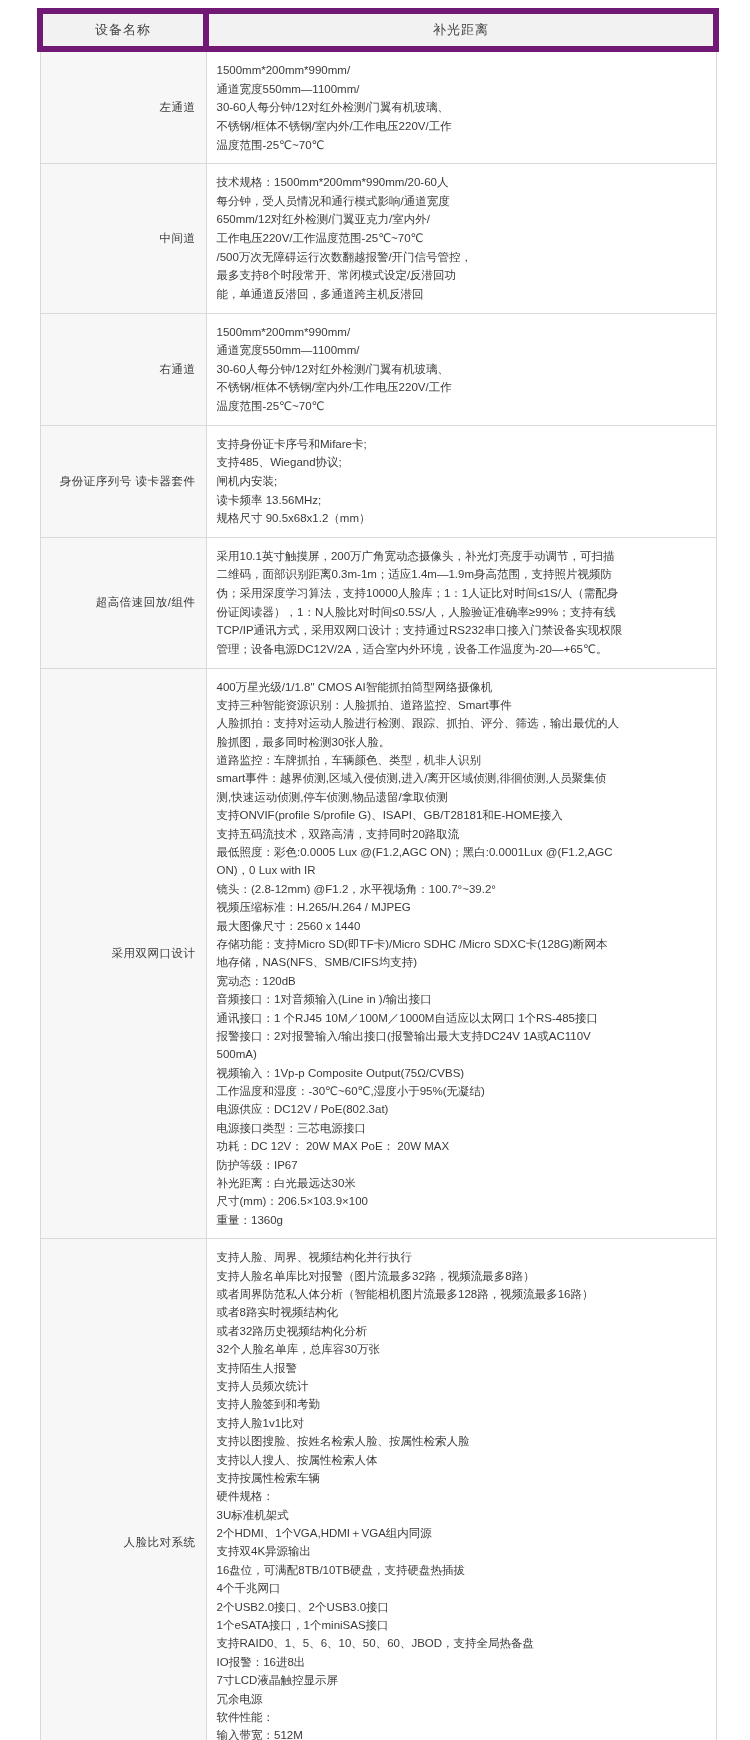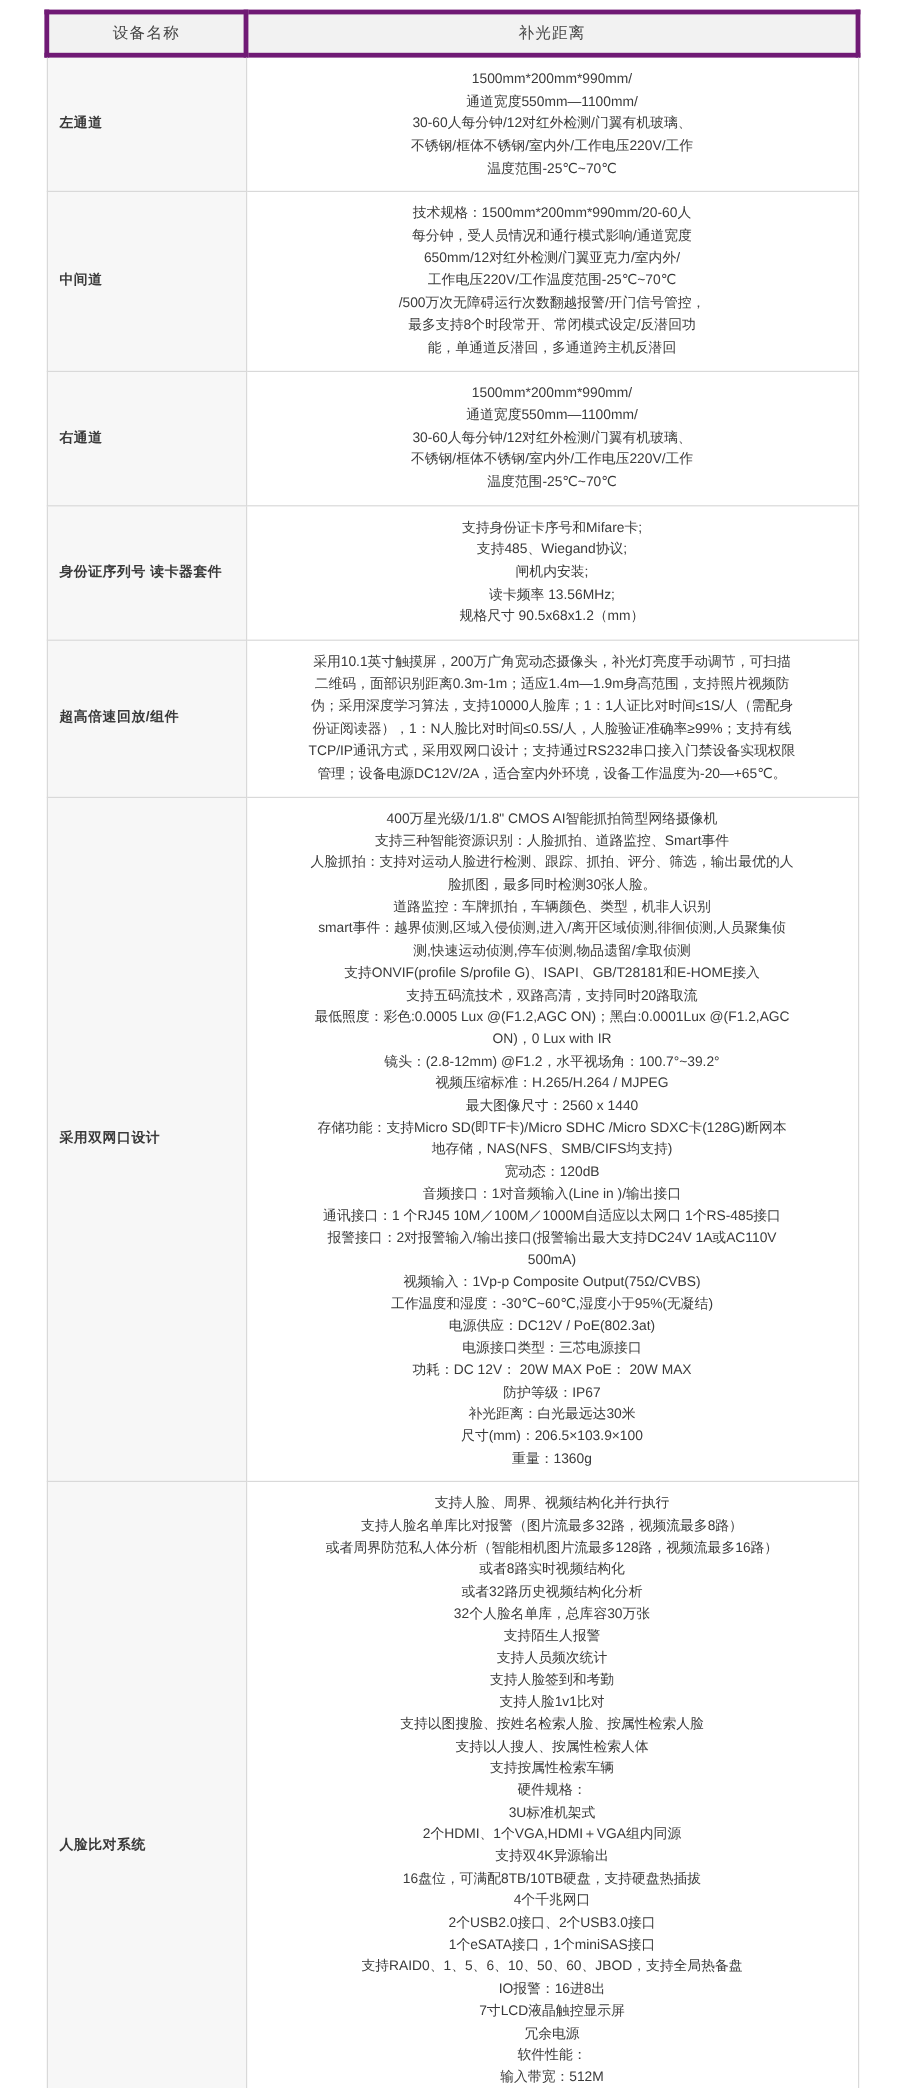--- a/index.html
+++ b/index.html
@@ -21,46 +21,45 @@
     width: 676px;
     margin: 8px 37px 0 37px;
     border-collapse: collapse;
     table-layout: fixed;
   }
   table.spec col.c1 { width: 166px; }
   table.spec col.c2 { width: 510px; }
 
   table.spec th {
     background: #f2f2f2;
-    border: 4px solid #701a75;
+    border: 6px solid #701a75;
     font-size: 13px;
     font-weight: normal;
     color: #444444;
     padding: 7px 4px;
     letter-spacing: 1px;
   }
   table.spec td {
     border: 1px solid #d9d9d9;
     vertical-align: middle;
     font-size: 11.5px;
     line-height: 1.62;
     color: #3a3a3a;
     padding: 9px 10px;
   }
   td.name {
-    text-align: left;
+    text-align: right;
     background: #f7f7f7;
     font-size: 12.5px;
     color: #3a3a3a;
     letter-spacing: 0.5px;
     padding: 9px 4px;
-    font-weight: bold;
   }
   td.val {
-    text-align: center;
+    text-align: left;
     background: #ffffff;
     white-space: pre-line;
     word-break: break-all;
   }
   td.val.tight { line-height: 1.6; }
   td.val.onel { white-space: nowrap; }
 </style>
 </head>
 <body>
 

